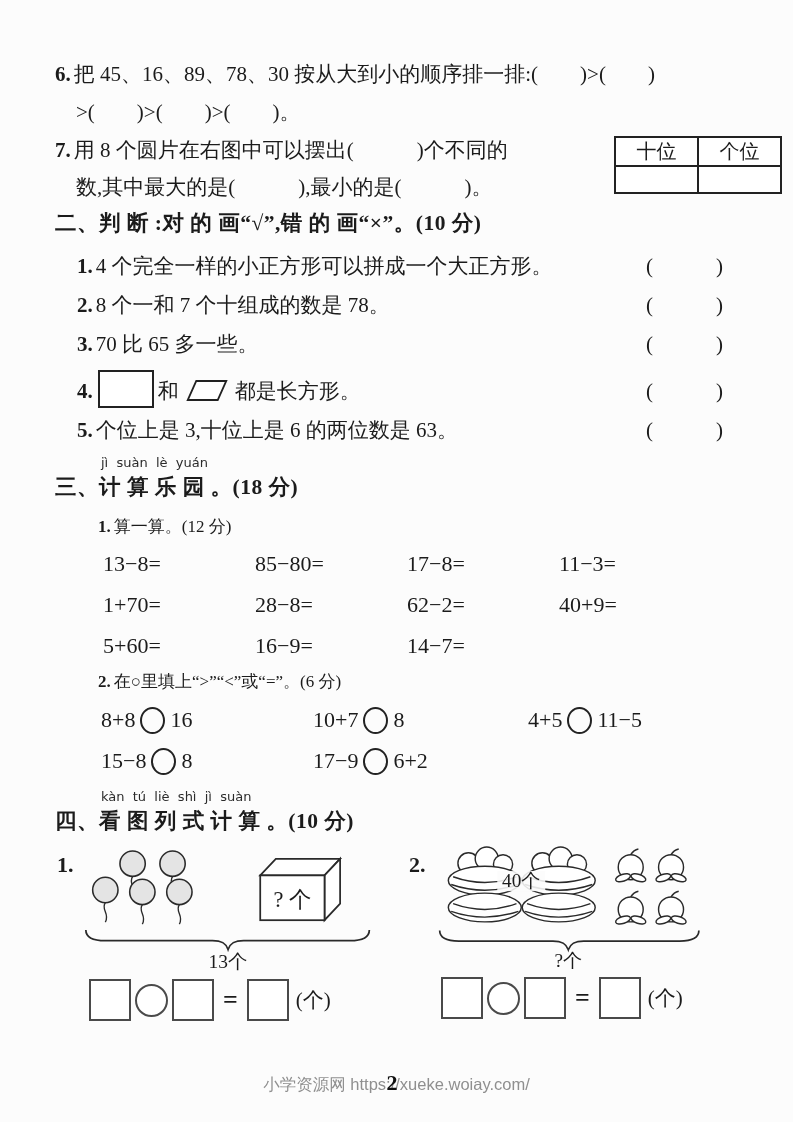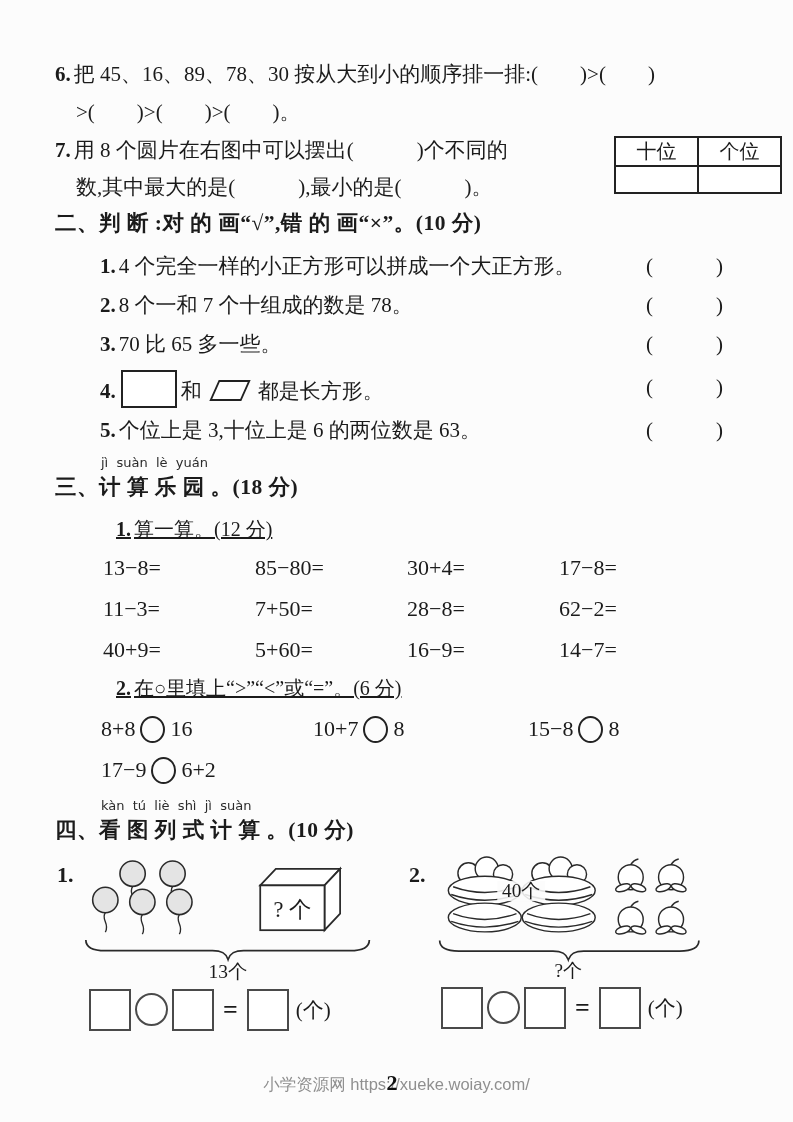--- a/index.html
+++ b/index.html
@@ -15,26 +15,26 @@
   .num { font-weight:bold; margin-right:3px; }
   .q7 { position:relative; }
   .pv-table { border-collapse:collapse; position:absolute; right:-33px; top:4px; background:#fff; }
   .pv-table td { border:2px solid #222; width:83px; height:16px; text-align:center; font-size:20px; padding:0; }
   .pv-table .blank td { height:27px; }
   .pinyin {
     font-family:"DejaVu Sans","Liberation Sans",sans-serif;
     font-size:13px; color:#2b2b2b; margin:12px 0 0 46px; white-space:pre; line-height:1.15;
   }
   .sec-title { font-size:21.5px; font-weight:600; line-height:1.55; letter-spacing:0.5px; }
-  .j-item { display:flex; align-items:center; font-size:21px; margin:11px 0 0 45px; line-height:1.35; }
+  .j-item { display:flex; align-items:flex-end; font-size:21px; margin:11px 0 0 22px; line-height:1.35; }
   .j-text { flex:1; white-space:pre-wrap; }
   .j-paren { white-space:pre; margin-right:26px; }
   .shape-rect { width:56px; height:38px; border:2px solid #222; display:inline-block; background:#fff; margin:0 4px -10px 2px; }
   .shape-para { width:32px; height:21px; border:2px solid #222; display:inline-block; background:#fff; transform:skewX(-24deg); margin:0 12px -3px 12px; }
-  .sub-line { font-size:20px; margin:9px 0 0 61px; line-height:1.6; white-space:pre-wrap;text-decoration:underline; }
+  .sub-line { font-size:17px; margin:9px 0 0 43px; line-height:1.6; white-space:pre-wrap; }
   .calc-grid { display:grid; grid-template-columns:repeat(4,152px); margin:10px 0 0 48px; row-gap:15px; font-size:22px; }
   .cmp-grid { display:grid; grid-template-columns:212px 215px auto; margin:12px 0 15px 46px; row-gap:14px; font-size:22px; align-items:center; }
   .cmp-circle { display:inline-block; width:25px; height:27px; border:2px solid #222; border-radius:50%; vertical-align:-7px; margin:0 5px; }
   .problems { display:flex; margin-top:8px; }
   .prob { }
   .prob-1 { width:352px; }
   .prob-2 { flex:1; }
   .prob-head { display:flex; align-items:flex-start; }
   .prob-num { font-weight:bold; font-size:22px; margin:6px 6px 0 2px; }
   .eq-row { display:flex; align-items:center; gap:7px; margin:8px 0 0 34px; }
@@ -105,36 +105,36 @@
   </div>
 
   <div>
     <div class="pinyin">jì  suàn  lè  yuán</div>
     <div class="sec-title">三、计 算 乐 园 。(18 分)</div>
 
     <div class="sub-line"><span class="num">1.</span><span>算一算。(12 分)</span></div>
     <div class="calc-grid">
       <div>13−8=</div>
       <div>85−80=</div>
-      <div>30+4=</div>
       <div>17−8=</div>
       <div>11−3=</div>
-      <div>7+50=</div>
+      <div>1+70=</div>
       <div>28−8=</div>
       <div>62−2=</div>
       <div>40+9=</div>
       <div>5+60=</div>
       <div>16−9=</div>
       <div>14−7=</div>
     </div>
 
     <div class="sub-line"><span class="num">2.</span><span>在○里填上“&gt;”“&lt;”或“=”。(6 分)</span></div>
     <div class="cmp-grid">
       <div><span>8+8</span><span class="cmp-circle"></span><span>16</span></div>
       <div><span>10+7</span><span class="cmp-circle"></span><span>8</span></div>
+      <div><span>4+5</span><span class="cmp-circle"></span><span>11−5</span></div>
       <div><span>15−8</span><span class="cmp-circle"></span><span>8</span></div>
       <div><span>17−9</span><span class="cmp-circle"></span><span>6+2</span></div>
     </div>
   </div>
 
   <div>
     <div class="pinyin">kàn  tú  liè  shì  jì  suàn</div>
     <div class="sec-title">四、看 图 列 式 计 算 。(10 分)</div>
 
     <div class="problems">

